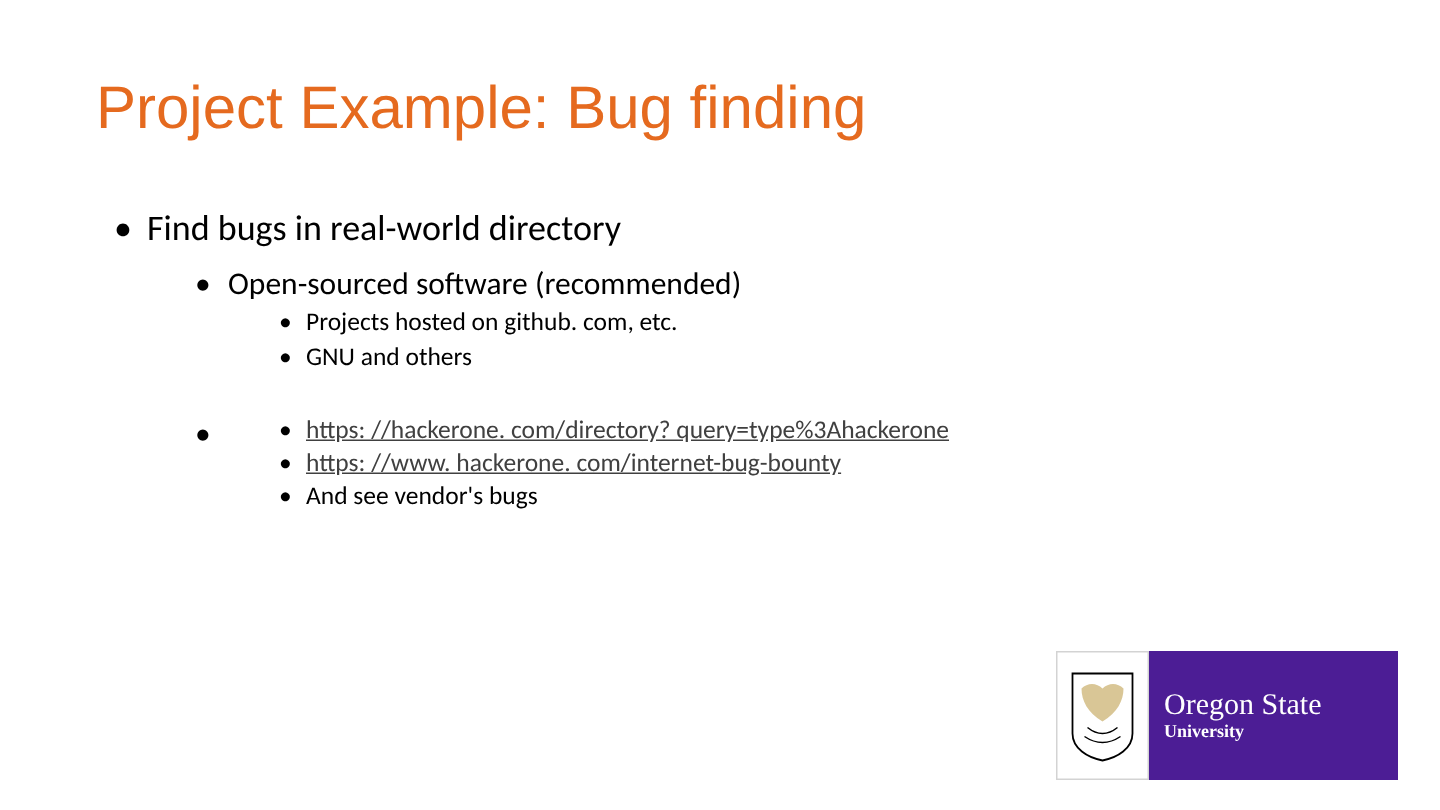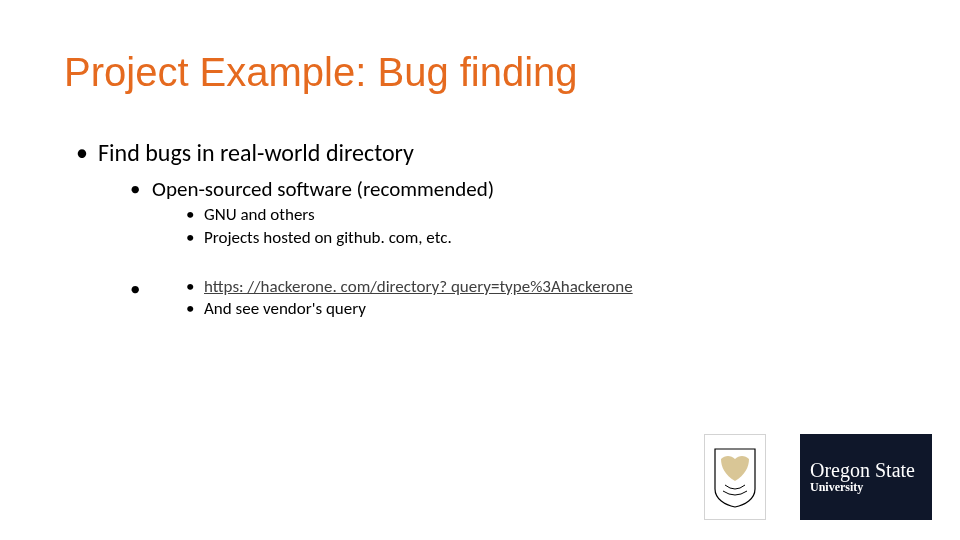--- a/index.html
+++ b/index.html
@@ -82,57 +82,57 @@
     background: #fff;
     border: 1px solid #D3D3D3;
     box-sizing: border-box;
     display: flex;
     align-items: center;
     justify-content: center;
   }
   .osu-seal svg { display:block; }
   .osu-text {
     flex: 1;
-    background: #0f172a;
+    background: #4c1d95;
     display: flex;
     flex-direction: column;
     justify-content: center;
     padding-left: 10px;
     color: #fff;
     font-family: Georgia, "Times New Roman", serif;
-    margin-left: 34px;
   }
   .osu-line1 { font-size: 20px; line-height: 1.05; }
   .osu-line2 { font-size: 12px; line-height: 1.05; font-weight: bold; }
 </style>
 </head>
 <body>
 
 <div class="slide">
   <div class="title">Project Example: Bug finding</div>
 
   <div class="body">
     <ul class="lvl1">
       <li>
         <span>Find bugs in real-world directory</span>
         <ul class="lvl2">
           <li>
             <span>Open-sourced software (recommended)</span>
             <ul class="lvl3">
+              <li><span>Projects hosted on github. com, etc.</span></li>
               <li><span>GNU and others</span></li>
-              <li><span>Projects hosted on github. com, etc.</span></li>
             </ul>
           </li>
         </ul>
         <div class="spacer"></div>
         <ul class="lvl2">
           <li>
             <ul class="lvl3">
               <li><span class="link">https: //hackerone. com/directory? query=type%3Ahackerone</span></li>
-              <li><span>And see vendor's query</span></li>
+              <li><span class="link">https: //www. hackerone. com/internet-bug-bounty</span></li>
+              <li><span>And see vendor's bugs</span></li>
             </ul>
           </li>
         </ul>
       </li>
     </ul>
   </div>
 
   <div class="osu-logo">
     <div class="osu-seal">
       <svg width="48" height="64" viewBox="0 0 48 64">

